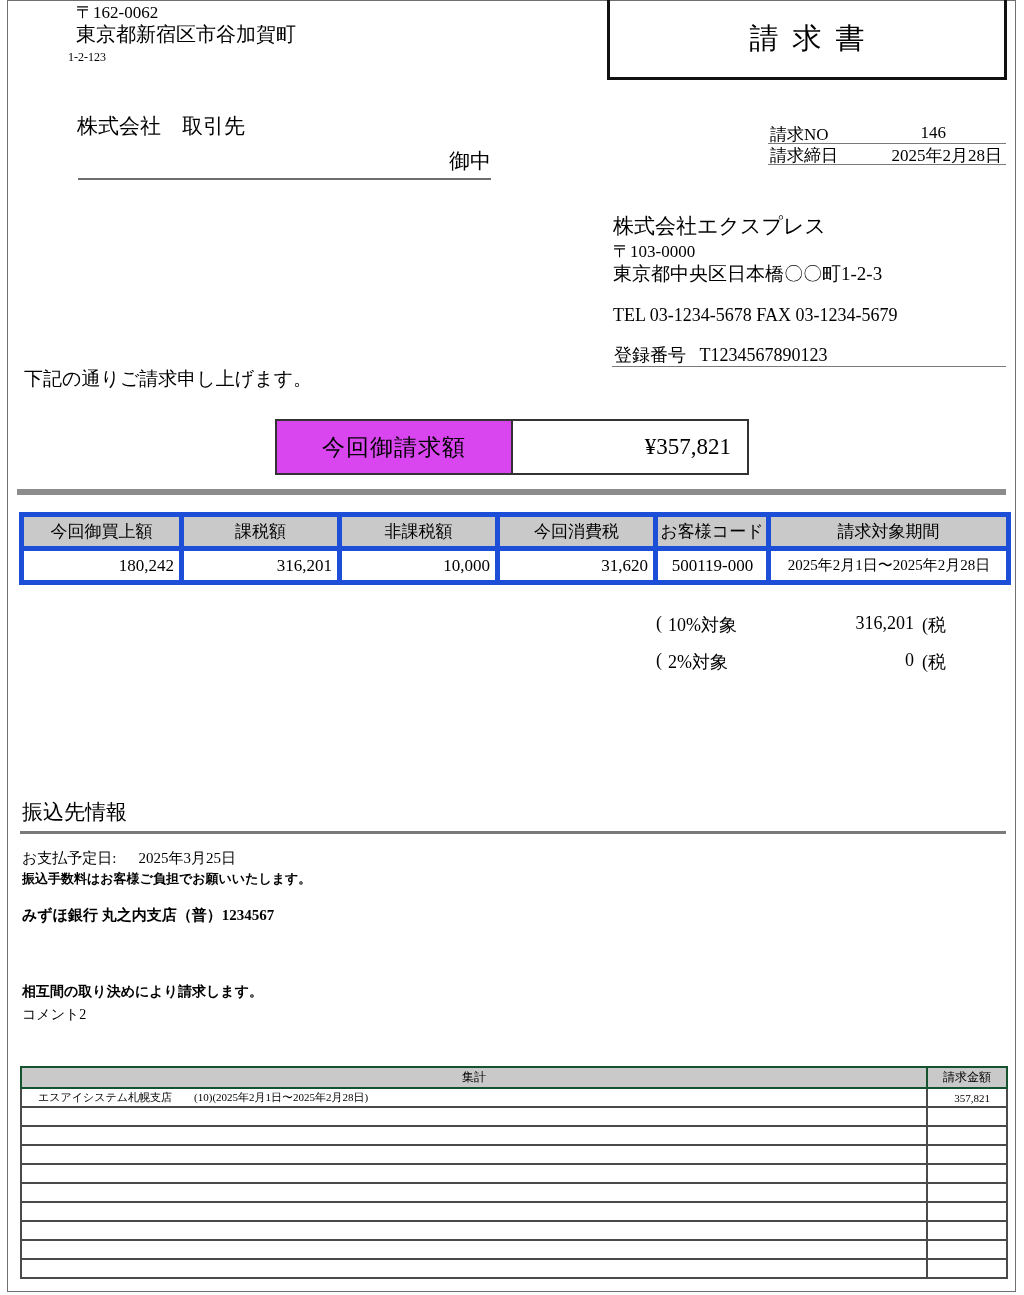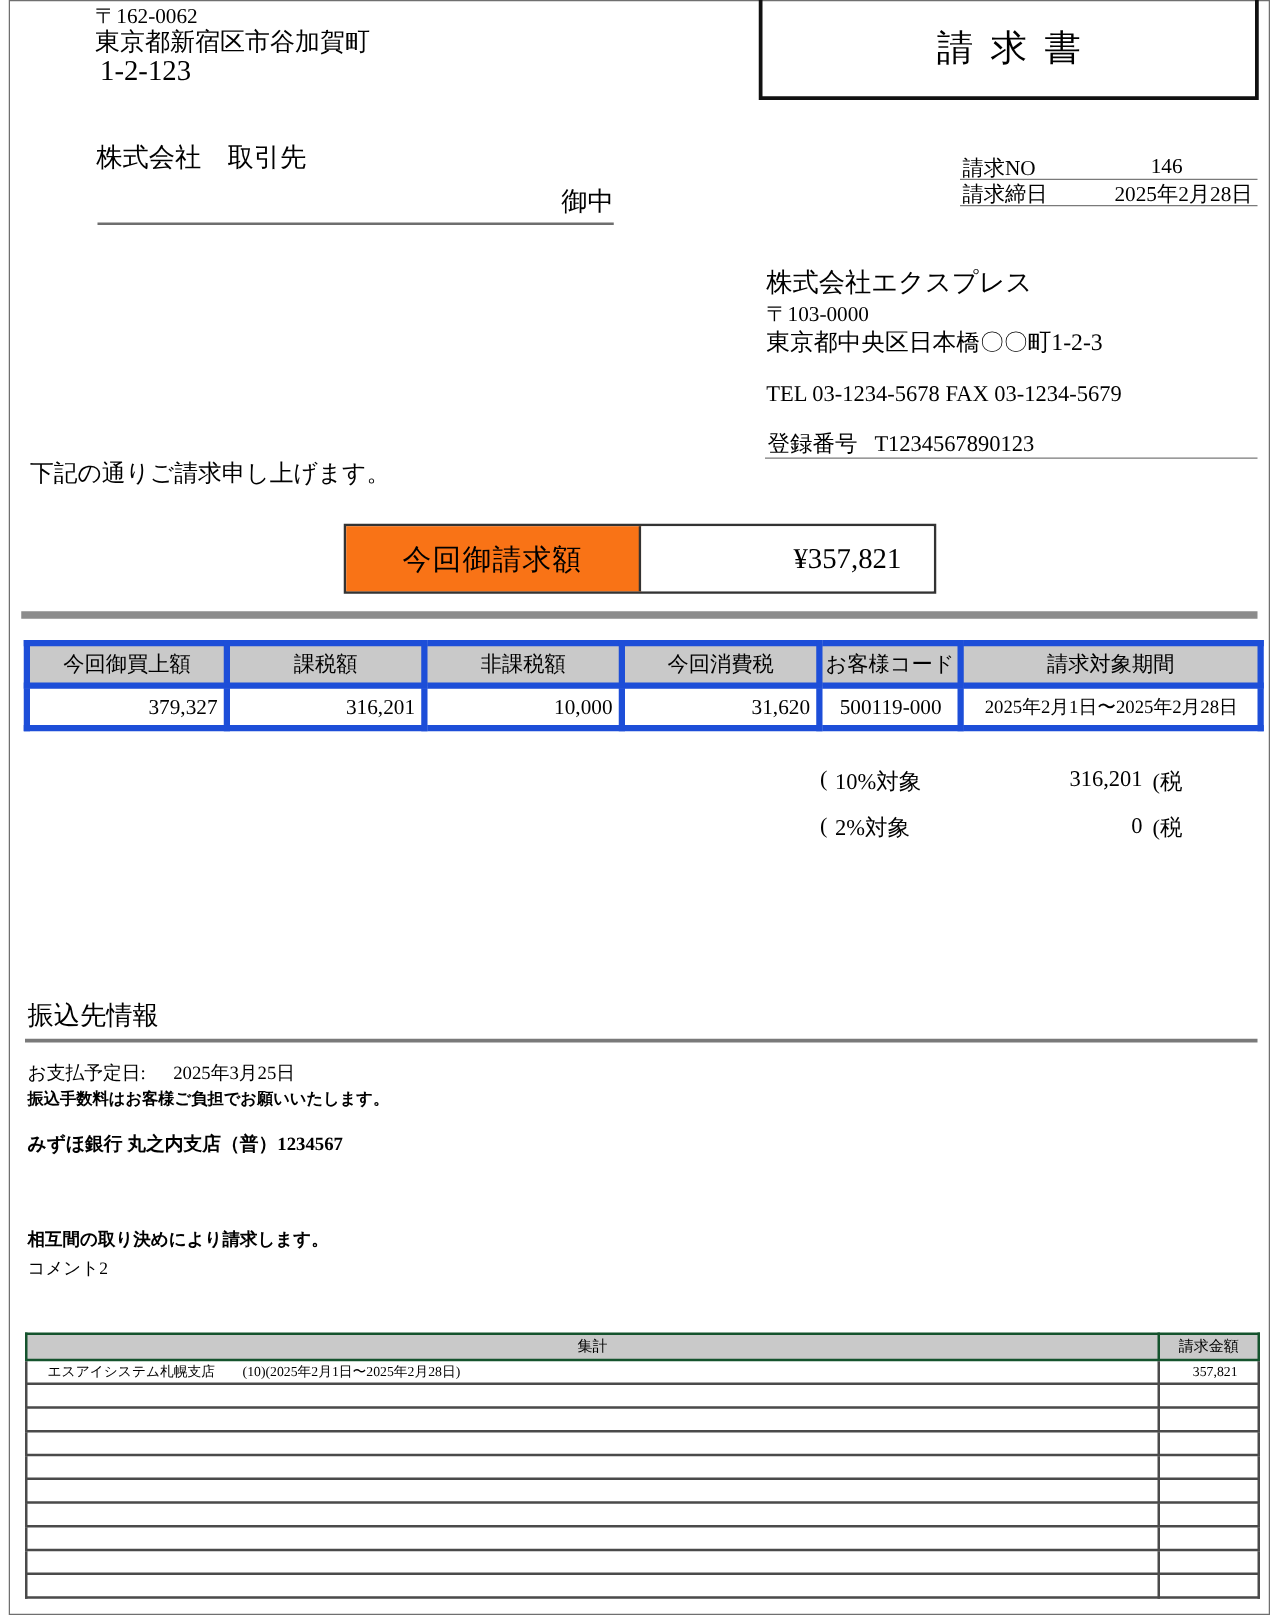--- a/index.html
+++ b/index.html
@@ -39,22 +39,22 @@
     position: absolute; left: 76px; top: 2px;
     font-size: 17px; line-height: 22px; letter-spacing: 0px;
     white-space: nowrap;
   }
   #cust-addr1 {
     position: absolute; left: 76px; top: 22px;
     font-size: 20px; line-height: 25px;
     white-space: nowrap;
   }
   #cust-addr2 {
-    position: absolute; left: 80px; top: 46px;
-    font-size: 23px; line-height: 22px;
+    position: absolute; left: 68px; top: 46px;
+    font-size: 12px; line-height: 22px;
     white-space: nowrap;
   }
   #cust-name {
     position: absolute; left: 77px; top: 113px;
     font-size: 21px; line-height: 26px;
     white-space: nowrap;
   }
   #onchu-wrap {
     position: absolute; left: 78px; top: 148px;
     width: 413px; height: 32px;
@@ -141,32 +141,32 @@
   
   #total-box {
     position: absolute; left: 275px; top: 419px;
     width: 474px; height: 56px;
     border: 2px solid #333333;
     box-sizing: border-box;
     display: flex;
   }
   #total-label {
     width: 236px;
-    background: #f97316;
+    background: #d946ef;
     border-right: 2px solid #333333;
     box-sizing: border-box;
     display: flex; align-items: center; justify-content: center;
     font-size: 23px;
     letter-spacing: 1px;
   }
   #total-value {
     flex: 1;
     background: #ffffff;
     display: flex; align-items: center; justify-content: flex-end;
-    padding-right: 26px;
+    padding-right: 16px;
     box-sizing: border-box;
     font-size: 23px;
   }
 
   
   #thick-rule {
     position: absolute; left: 17px; top: 489px;
     width: 989px; height: 6px;
     background: #8c8c8c;
   }
@@ -330,21 +330,21 @@
         <th>今回御買上額</th>
         <th>課税額</th>
         <th>非課税額</th>
         <th>今回消費税</th>
         <th>お客様コード</th>
         <th>請求対象期間</th>
       </tr>
     </thead>
     <tbody>
       <tr>
-        <td>379,327</td>
+        <td>180,242</td>
         <td>316,201</td>
         <td>10,000</td>
         <td>31,620</td>
         <td class="center">500119-000</td>
         <td class="period">2025年2月1日〜2025年2月28日</td>
       </tr>
     </tbody>
   </table>
 
   <div class="tax-line" id="tax-line-1">

